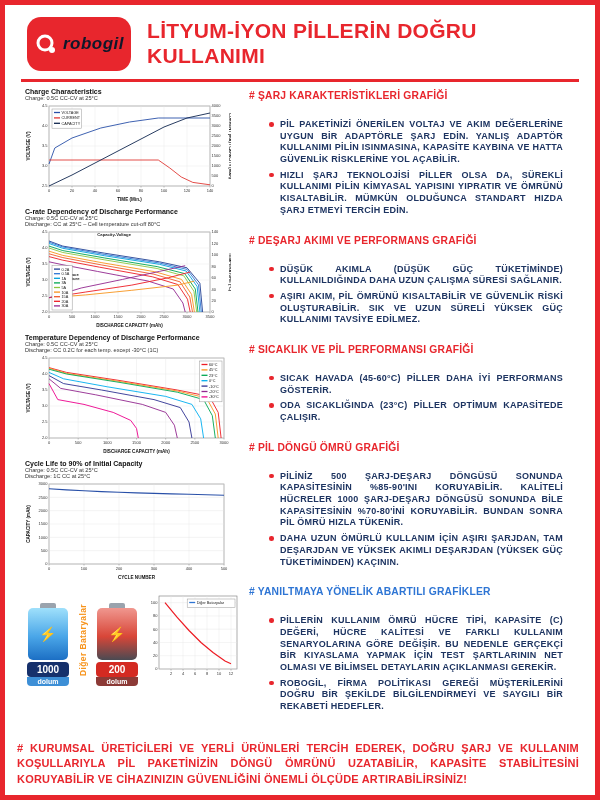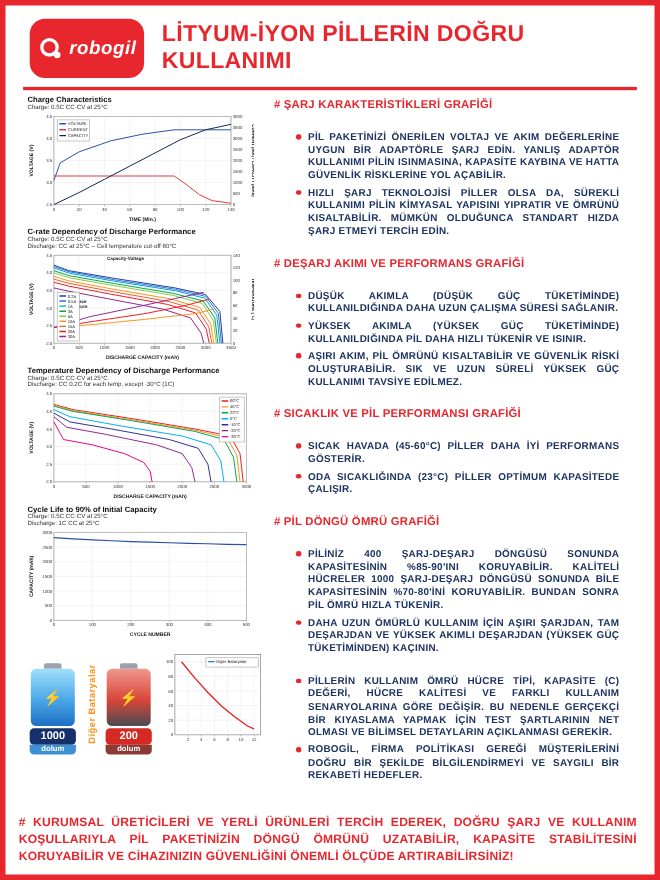--- a/index.html
+++ b/index.html
@@ -11,21 +11,21 @@
   html,body{margin:0;padding:0;background:#fff;}
   .page{
     position:relative;width:600px;height:800px;background:#fff;
     border:5px solid var(--red);
     font-family:"Liberation Sans",sans-serif;overflow:hidden;
   }
   
   .hdr{display:flex;align-items:center;gap:16px;padding:12px 16px 6px 22px;}
   .logo{width:104px;height:54px;background:var(--red);border-radius:14px;
     display:flex;align-items:center;justify-content:center;gap:5px;flex:none;}
-  .logo-text{color:#ffffff;font-weight:bold;font-style:italic;font-size:17px;letter-spacing:.5px;}
+  .logo-text{color:#0f172a;font-weight:bold;font-style:italic;font-size:17px;letter-spacing:.5px;}
   .title{color:var(--red);font-size:21px;font-weight:800;line-height:1.18;letter-spacing:.3px;}
   .hdr-rule{height:3px;background:var(--red);margin:2px 16px 0 16px;}
   
   .content{display:flex;gap:10px;padding:6px 14px 0 20px;}
   .col-left{width:214px;flex:none;}
   .col-right{flex:1;min-width:0;padding-top:2px;}
   
   .chart{margin-bottom:6px;}
   .chart-title{font-size:7px;font-weight:bold;color:#111;}
   .chart-sub{font-size:5.6px;color:#333;}
@@ -419,42 +419,42 @@
         <ul class="bul">
           <li><span class="dot"></span><span>PİL PAKETİNİZİ ÖNERİLEN VOLTAJ VE AKIM DEĞERLERİNE UYGUN BİR ADAPTÖRLE ŞARJ EDİN. YANLIŞ ADAPTÖR KULLANIMI PİLİN ISINMASINA, KAPASİTE KAYBINA VE HATTA GÜVENLİK RİSKLERİNE YOL AÇABİLİR.</span></li>
           <li><span class="dot"></span><span>HIZLI ŞARJ TEKNOLOJİSİ PİLLER OLSA DA, SÜREKLİ KULLANIMI PİLİN KİMYASAL YAPISINI YIPRATIR VE ÖMRÜNÜ KISALTABİLİR. MÜMKÜN OLDUĞUNCA STANDART HIZDA ŞARJ ETMEYİ TERCİH EDİN.</span></li>
         </ul>
       </div>
 
       <div class="section">
         <h3 class="sec-h"># DEŞARJ AKIMI VE PERFORMANS GRAFİĞİ</h3>
         <ul class="bul">
           <li><span class="dot"></span><span>DÜŞÜK AKIMLA (DÜŞÜK GÜÇ TÜKETİMİNDE) KULLANILDIĞINDA DAHA UZUN ÇALIŞMA SÜRESİ SAĞLANIR.</span></li>
-          <li><span class="dot"></span><span>YÜKSEK AKIMLA (YÜKSEK GÜÇ TÜKETİMİNDE) KULLANILDIĞINDA PİL DAHA HIZLI TÜKENİR VE ISINIR.</span></li>
           <li><span class="dot"></span><span>AŞIRI AKIM, PİL ÖMRÜNÜ KISALTABİLİR VE GÜVENLİK RİSKİ OLUŞTURABİLİR. SIK VE UZUN SÜRELİ YÜKSEK GÜÇ KULLANIMI TAVSİYE EDİLMEZ.</span></li>
         </ul>
       </div>
 
       <div class="section">
         <h3 class="sec-h"># SICAKLIK VE PİL PERFORMANSI GRAFİĞİ</h3>
         <ul class="bul">
           <li><span class="dot"></span><span>SICAK HAVADA (45-60°C) PİLLER DAHA İYİ PERFORMANS GÖSTERİR.</span></li>
           <li><span class="dot"></span><span>ODA SICAKLIĞINDA (23°C) PİLLER OPTİMUM KAPASİTEDE ÇALIŞIR.</span></li>
         </ul>
       </div>
 
       <div class="section">
         <h3 class="sec-h"># PİL DÖNGÜ ÖMRÜ GRAFİĞİ</h3>
         <ul class="bul">
-          <li><span class="dot"></span><span>PİLİNİZ 400 ŞARJ-DEŞARJ DÖNGÜSÜ SONUNDA KAPASİTESİNİN %85-90'INI KORUYABİLİR. KALİTELİ HÜCRELER 1000 ŞARJ-DEŞARJ DÖNGÜSÜ SONUNDA BİLE KAPASİTESİNİN %70-80'İNİ KORUYABİLİR. BUNDAN SONRA PİL ÖMRÜ HIZLA TÜKENİR.</span></li>
+          <li><span class="dot"></span><span>PİLİNİZ 500 ŞARJ-DEŞARJ DÖNGÜSÜ SONUNDA KAPASİTESİNİN %85-90'INI KORUYABİLİR. KALİTELİ HÜCRELER 1000 ŞARJ-DEŞARJ DÖNGÜSÜ SONUNDA BİLE KAPASİTESİNİN %70-80'İNİ KORUYABİLİR. BUNDAN SONRA PİL ÖMRÜ HIZLA TÜKENİR.</span></li>
           <li><span class="dot"></span><span>DAHA UZUN ÖMÜRLÜ KULLANIM İÇİN AŞIRI ŞARJDAN, TAM DEŞARJDAN VE YÜKSEK AKIMLI DEŞARJDAN (YÜKSEK GÜÇ TÜKETİMİNDEN) KAÇININ.</span></li>
         </ul>
       </div>
 
       <div class="section">
+        <h3 class="sec-h blue"># YANILTMAYA YÖNELİK ABARTILI GRAFİKLER</h3>
         <ul class="bul">
           <li><span class="dot"></span><span>PİLLERİN KULLANIM ÖMRÜ HÜCRE TİPİ, KAPASİTE (C) DEĞERİ, HÜCRE KALİTESİ VE FARKLI KULLANIM SENARYOLARINA GÖRE DEĞİŞİR. BU NEDENLE GERÇEKÇİ BİR KIYASLAMA YAPMAK İÇİN TEST ŞARTLARININ NET OLMASI VE BİLİMSEL DETAYLARIN AÇIKLANMASI GEREKİR.</span></li>
           <li><span class="dot"></span><span>ROBOGİL, FİRMA POLİTİKASI GEREĞİ MÜŞTERİLERİNİ DOĞRU BİR ŞEKİLDE BİLGİLENDİRMEYİ VE SAYGILI BİR REKABETİ HEDEFLER.</span></li>
         </ul>
       </div>
 
     </div>
   </div>
 
   <div class="footer">#  KURUMSAL ÜRETİCİLERİ VE YERLİ ÜRÜNLERİ TERCİH EDEREK, DOĞRU ŞARJ VE KULLANIM KOŞULLARIYLA PİL PAKETİNİZİN DÖNGÜ ÖMRÜNÜ UZATABİLİR, KAPASİTE STABİLİTESİNİ KORUYABİLİR VE CİHAZINIZIN GÜVENLİĞİNİ ÖNEMLİ ÖLÇÜDE ARTIRABİLİRSİNİZ!</div>

